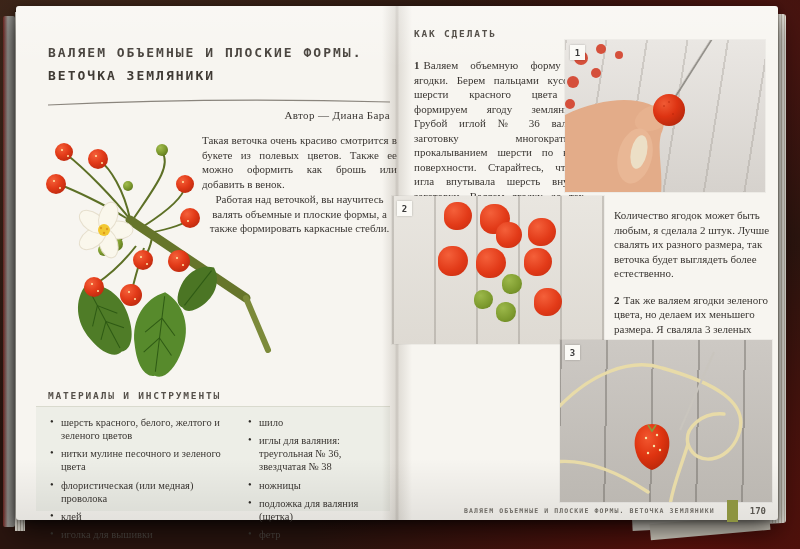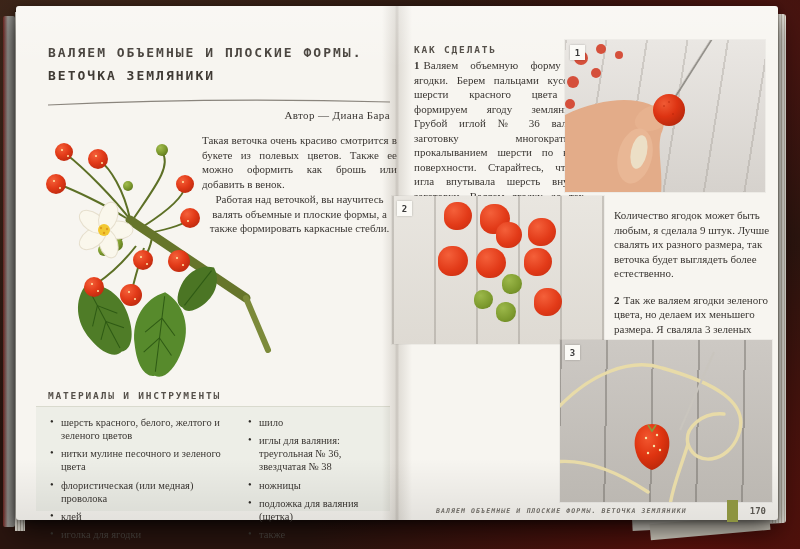--- a/index.html
+++ b/index.html
@@ -53,22 +53,22 @@
       repeating-linear-gradient(91deg, rgba(92,88,82,.38) 0 2px, rgba(0,0,0,0) 2px 46px),
       linear-gradient(180deg,#cdc9c4,#bcb8b2);}
   .badge{position:absolute;top:5px;left:5px;width:15px;height:15px;background:#fbfaf6;
     color:#3a3a3a;font-family:"DejaVu Sans Mono",monospace;font-weight:bold;font-size:9px;
     display:flex;align-items:center;justify-content:center;box-shadow:0 0 2px rgba(0,0,0,.25);}
   .berry{position:absolute;border-radius:48% 52% 55% 45%;}
   .berry.red{background:radial-gradient(circle at 35% 30%, #f4603a 0%, #e23a18 55%, #c32c10 100%);}
   .berry.green{background:radial-gradient(circle at 35% 30%, #9cb84a 0%, #7d9a2e 60%, #647e20 100%);}
   
   .footer{display:flex;align-items:center;}
-  .footer-chapter{flex:1;text-align:left;font-family:"DejaVu Sans Mono",monospace;
-    font-size:6.5px;letter-spacing:1.1px;color:#6d6a64;white-space:nowrap;font-weight:bold;font-style:italic;}
+  .footer-chapter{flex:1;text-align:right;font-family:"DejaVu Sans Mono",monospace;
+    font-size:6.5px;letter-spacing:1.1px;color:#6d6a64;white-space:nowrap;font-weight:bold;}
   .footer-accent{width:11px;height:22px;margin:0 12px 0 12px;}
   .footer-page{font-family:"DejaVu Sans Mono",monospace;font-size:9px;color:#5a5751;font-weight:bold;}
 </style>
 </head>
 <body>
 
 <div class="cover-left"></div>
 <div class="edge-left"></div>
 <div class="corner-step1"></div>
 <div class="corner-step2"></div>
@@ -206,35 +206,35 @@
   </svg>
 
   <div class="abs hand-small" style="left:32px;top:384px;">МАТЕРИАЛЫ И ИНСТРУМЕНТЫ</div>
 
   <div class="abs materials-panel" style="left:20px;top:400px;width:354px;height:104px;">
     <ul class="abs" style="left:14px;top:9px;width:186px;">
       <li>шерсть красного, белого, желтого и зеленого цветов</li>
       <li>нитки мулине песочного и зеленого цвета</li>
       <li>флористическая (или медная) проволока</li>
       <li>клей</li>
-      <li>иголка для ягодки</li>
+      <li>иголка для вышивки</li>
     </ul>
     <ul class="abs" style="left:212px;top:9px;width:136px;">
       <li>шило</li>
       <li>иглы для валяния: треугольная № 36, звездчатая № 38</li>
       <li>ножницы</li>
       <li>подложка для валяния (щетка)</li>
-      <li>также</li>
+      <li>фетр</li>
     </ul>
   </div>
 
   <div class="spine"></div>
   <div class="page-shade"></div>
 
-  <div class="abs hand-small" style="left:398px;top:38px;">КАК СДЕЛАТЬ</div>
+  <div class="abs hand-small" style="left:398px;top:22px;">КАК СДЕЛАТЬ</div>
 
   <div class="abs serif" style="left:398px;top:52px;width:170px;text-align:justify;">
     <span class="stepnum">1</span><span>Валяем объемную форму — ягодки. Берем пальцами кусочек шерсти красного цвета и формируем ягоду земляники. Грубой иглой № 36 валяем заготовку многократным прокалыванием шерсти по всей поверхности. Старайтесь, чтобы игла впутывала шерсть внутрь заготовки. Валяем ягодку до тех пор, пока она не приобретет нужную форму и не станет плотной. Следите за тем, чтобы заготовка не была твердой снаружи и рыхлой внутри.</span>
   </div>
 
   <div class="photo photo1" style="left:549px;top:34px;width:200px;height:152px;">
     <svg width="200" height="152" viewBox="0 0 200 152">
       <defs>
         <radialGradient id="ball1" cx="35%" cy="30%" r="75%">
           <stop offset="0%" stop-color="#f05a34"></stop>
@@ -277,21 +277,21 @@
     <div class="berry red" style="left:84px;top:52px;width:30px;height:30px;"></div>
     <div class="berry red" style="left:132px;top:52px;width:28px;height:28px;"></div>
     <div class="berry red" style="left:142px;top:92px;width:28px;height:28px;"></div>
     <div class="berry green" style="left:110px;top:78px;width:20px;height:20px;"></div>
     <div class="berry green" style="left:82px;top:94px;width:19px;height:19px;"></div>
     <div class="berry green" style="left:104px;top:106px;width:20px;height:20px;"></div>
     <div class="badge">2</div>
   </div>
 
   <div class="abs serif" style="left:598px;top:202px;width:156px;">
-    <div>Количество ягодок может быть любым, я сделала 9 штук. Лучше свалять их разного размера, так веточка будет выглядеть более естественно.</div>
+    <div>Количество ягодок может быть любым, я сделала 2 штук. Лучше свалять их разного размера, так веточка будет выглядеть более естественно.</div>
     <div style="margin-top:12px;">
       <span class="stepnum">2</span><span>Так же валяем ягодки зеленого цвета, но делаем их меньшего размера. Я сваляла 3 зеленых ягодки.</span>
     </div>
   </div>
 
 
   <div class="photo photo3" style="left:544px;top:334px;width:212px;height:162px;">
     <svg width="212" height="162" viewBox="0 0 212 162">
       <defs>
         <radialGradient id="ber3" cx="38%" cy="30%" r="75%">

